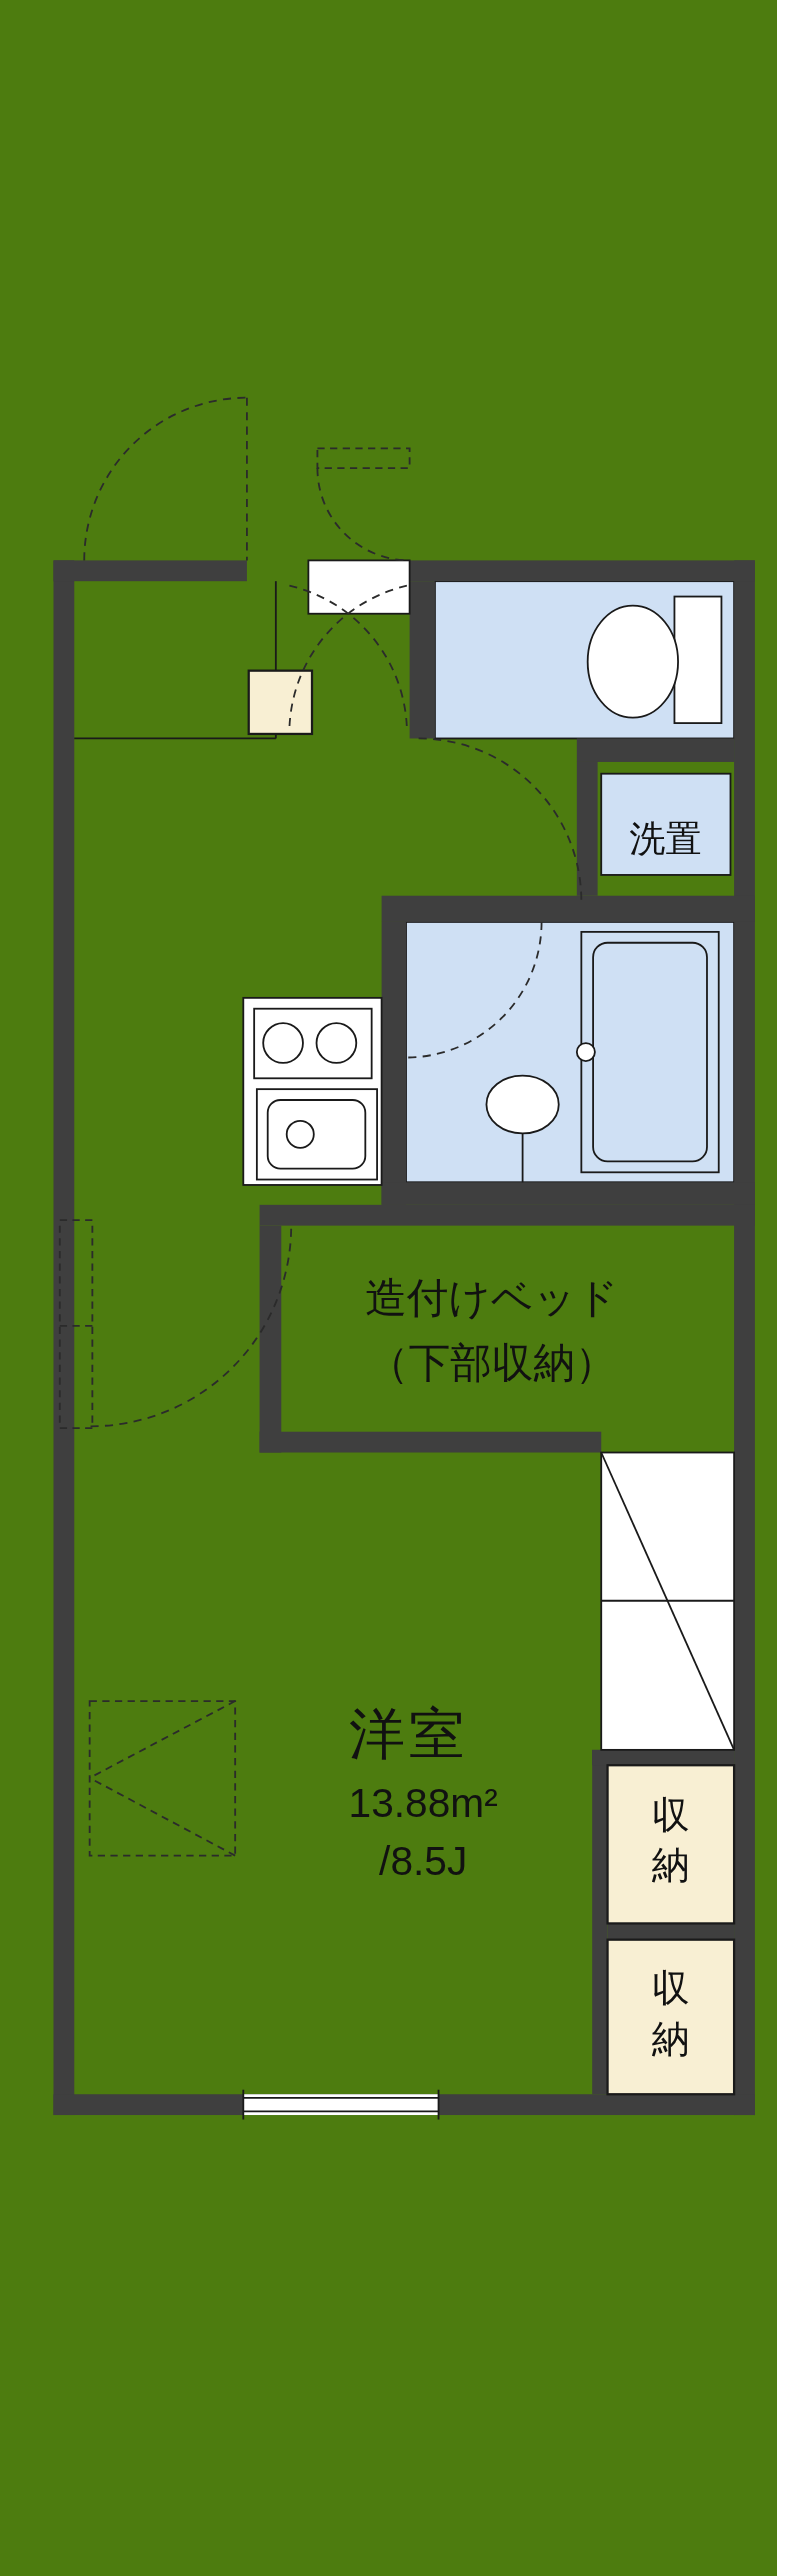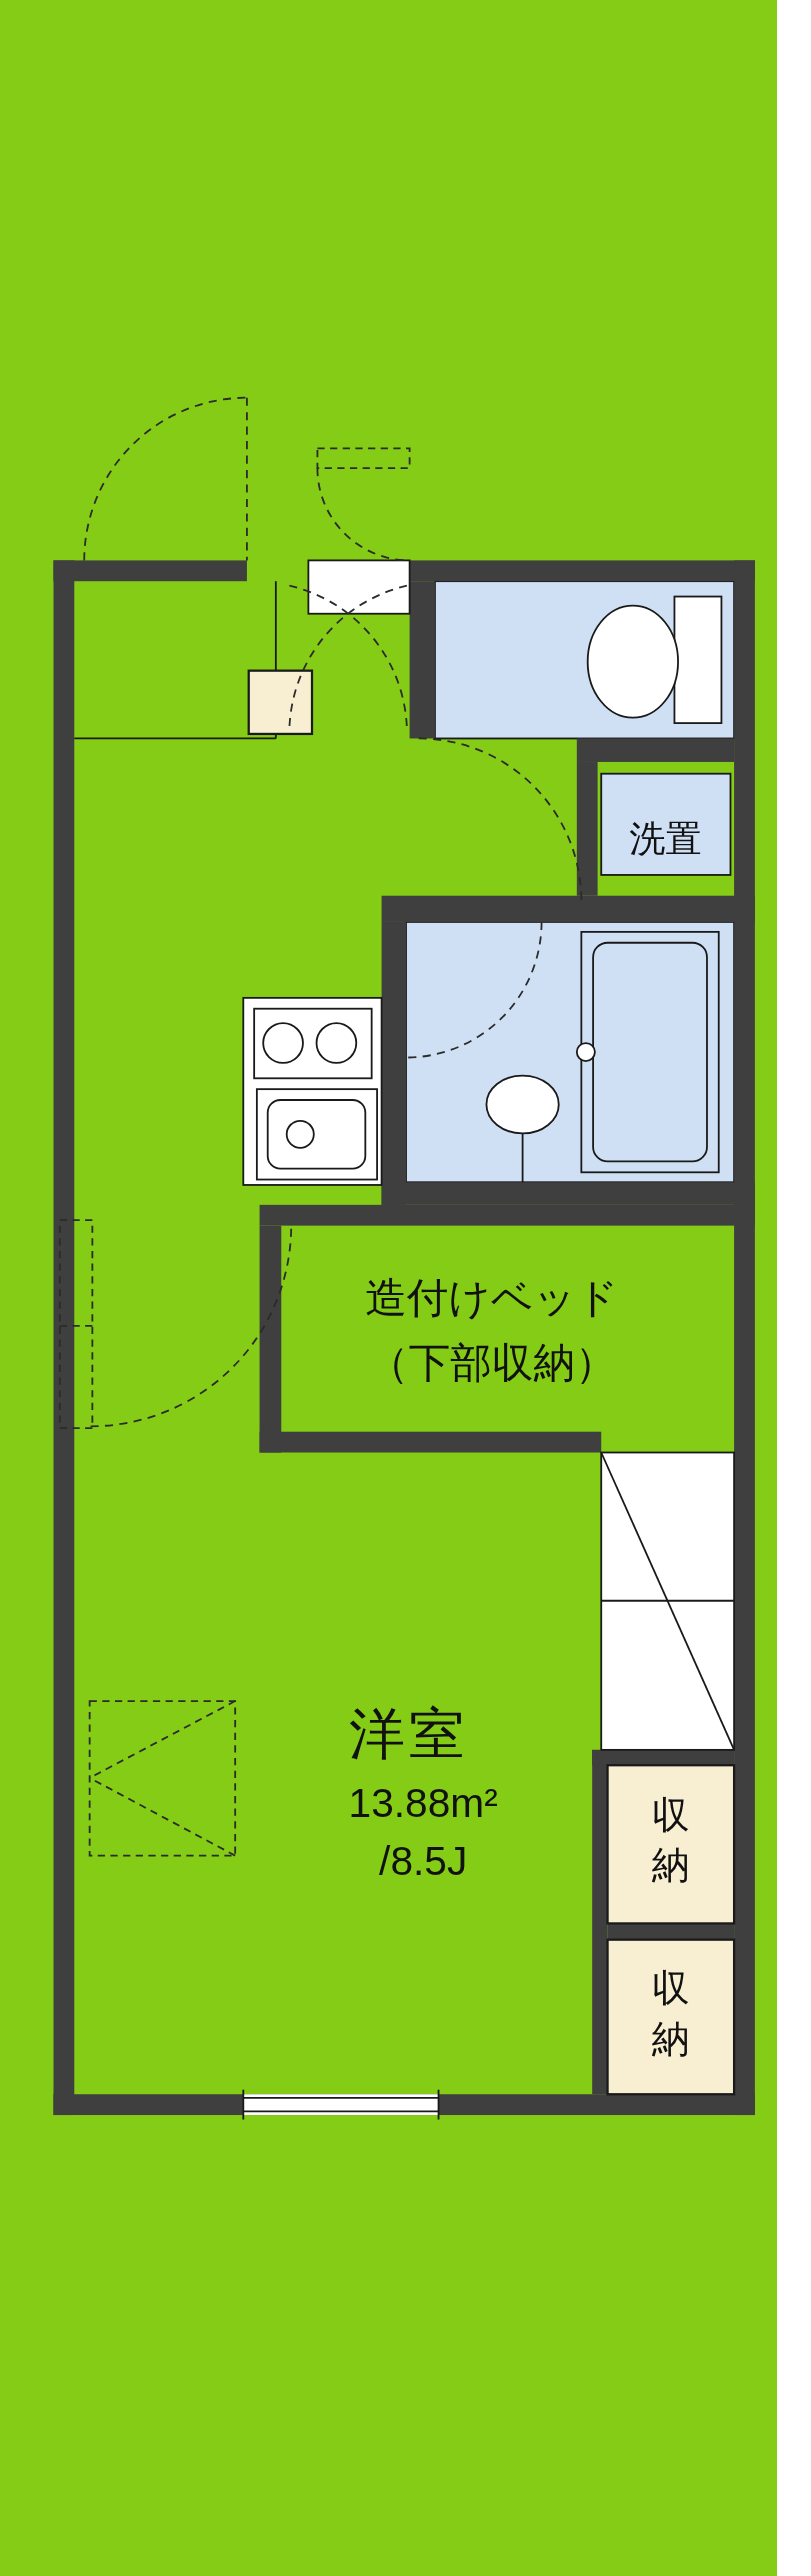--- a/index.html
+++ b/index.html
@@ -1,16 +1,16 @@
 <!DOCTYPE html>
 <html style="--wall: #3f3f3f; --line: #1a1a1a; --water_area: #cfe0f4; --storage_fill: #f8efd3; --background: #ffffff;font-size:14.5px"><head>
 <meta charset="utf-8">
 <style>
   html,body{margin:0;padding:0;background:#fff}
-  .canvas{position:relative;width:777px;height:2576px;background:#84cc16;overflow:hidden;
+  .canvas{position:relative;width:777px;height:2576px;background:#4d7c0f;overflow:hidden;
           font-family:"Liberation Sans",sans-serif}
   svg{position:absolute;left:0;top:0}
   .wall{fill:var(--wall,#3f3f3f);stroke:none}
   .thin{fill:none;stroke:var(--line,#1a1a1a);stroke-width:2}
   .thin-f{fill:#fff;stroke:var(--line,#1a1a1a);stroke-width:2}
   .water{fill:var(--water_area,#cfe0f4);stroke:var(--line,#1a1a1a);stroke-width:2}
   .cream{fill:var(--storage_fill,#f8efd3);stroke:var(--line,#1a1a1a);stroke-width:2.5}
   .dash{fill:none;stroke:#2b2b2b;stroke-width:2;stroke-dasharray:9 7}
   .dashrect{fill:none;stroke:#2b2b2b;stroke-width:2;stroke-dasharray:8 6}
   text{fill:#111;font-family:"Liberation Sans",sans-serif}

